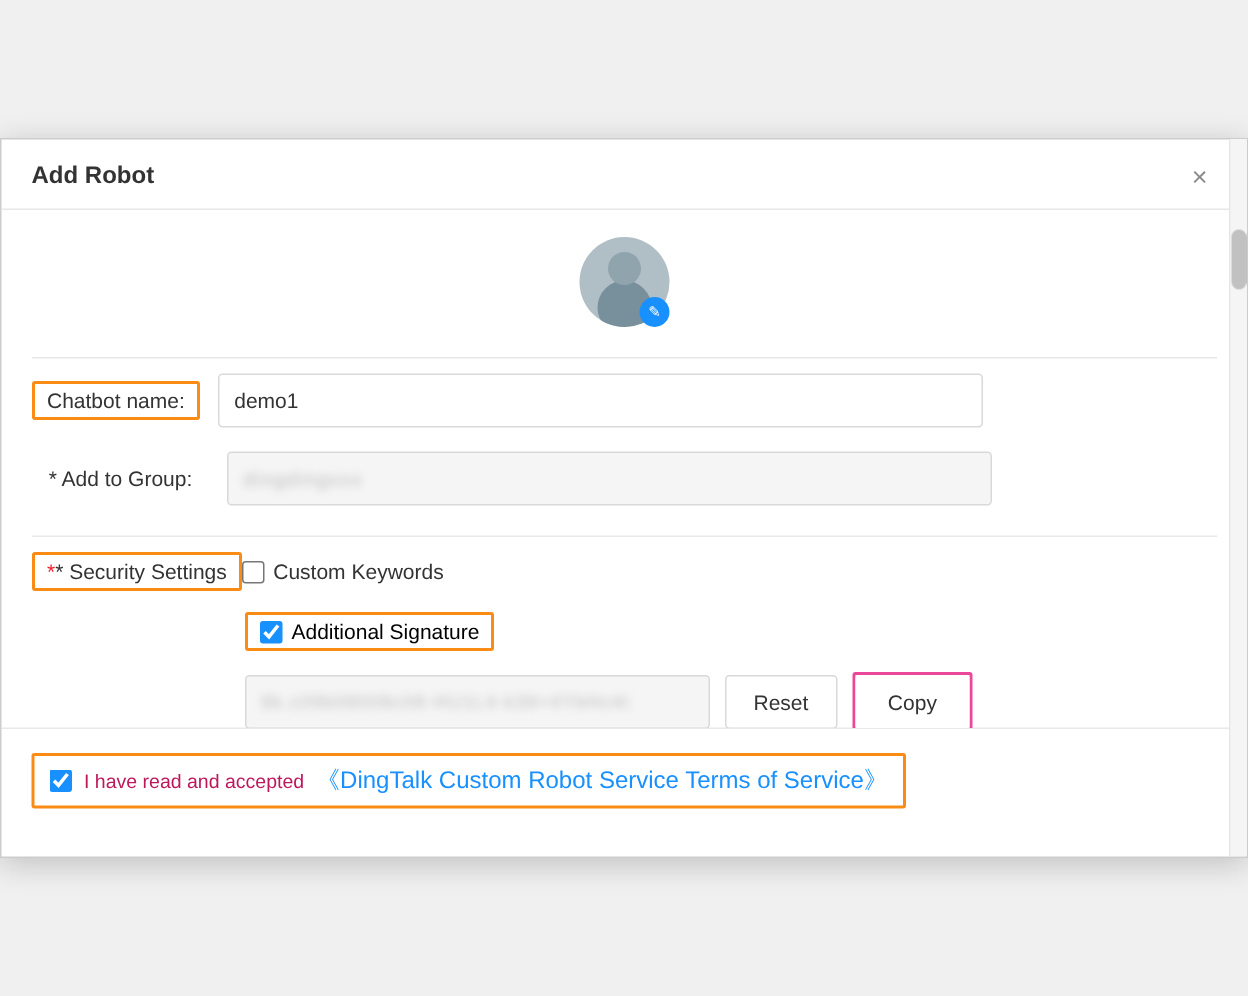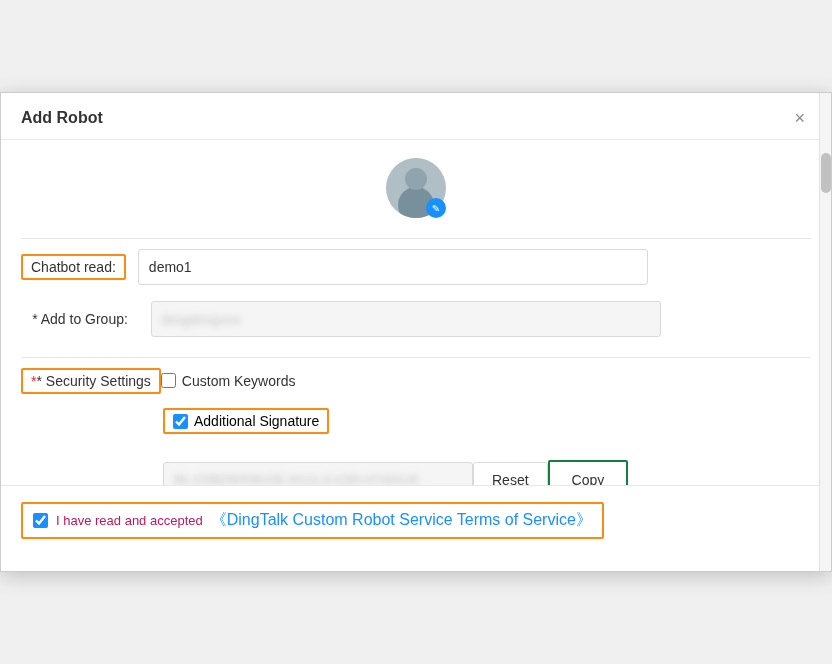--- a/index.html
+++ b/index.html
@@ -187,21 +187,21 @@
     .section-gap {
       margin-top: 20px;
     }
     .security-row {
       display: flex;
       align-items: center;
       margin-bottom: 14px;
     }
     .checkbox-label {
       display: flex;
-      align-items: flex-start;
+      align-items: center;
       gap: 6px;
       font-size: 14px;
       color: #333;
       cursor: pointer;
     }
     .checkbox-input {
       width: 15px;
       height: 15px;
       cursor: pointer;
       accent-color: #1890ff;
@@ -210,20 +210,21 @@
       border: 2px solid #fa8c16;
       border-radius: 2px;
       padding: 3px 8px;
       display: inline-flex;
       align-items: center;
       gap: 6px;
     }
     .signature-row {
       display: flex;
       align-items: center;
+      gap: 10px;
       margin-left: 142px;
       margin-bottom: 14px;
     }
     .sig-input {
       flex: 1;
       height: 36px;
       border: 1px solid #d9d9d9;
       background: #f5f5f5;
       border-radius: 3px;
       padding: 0 10px;
@@ -235,21 +236,21 @@
       height: 36px;
       padding: 0 18px;
       border: 1px solid #d9d9d9;
       background: #fff;
       border-radius: 3px;
       font-size: 14px;
       color: #333;
       cursor: pointer;
     }
     .copy-btn-box {
-      border: 2px solid #15803d;
+      border: 2px solid #ec4899;
       border-radius: 2px;
       display: inline-block;
     }
     .copy-btn {
       height: 36px;
       padding: 0 22px;
       border: none;
       background: #fff;
       border-radius: 2px;
       font-size: 14px;
@@ -335,42 +336,42 @@
     <div class="avatar-area">
       <div class="avatar-wrapper">
         <div class="avatar-circle"></div>
         <div class="avatar-edit-icon">✎</div>
       </div>
     </div>
 
     <hr class="separator">
 
     <div class="form-row">
-      <div class="label-box">Chatbot read:</div>
+      <div class="label-box">Chatbot name:</div>
       <input class="input-text" type="text" style="margin-left: 12px;" value="demo1">
     </div>
 
     <div class="form-row">
       <div class="form-label" style="width:130px;text-align:center;padding-right:12px;flex-shrink:0;">* Add to Group:</div>
       <div class="input-group-display">
         <span class="blurred-text">dingdingxxx</span>
       </div>
     </div>
 
     <hr class="separator section-gap">
 
     <div class="security-row">
       <div class="label-box required" style="white-space:nowrap;">* Security Settings</div>
       <label class="checkbox-label">
         <input type="checkbox" class="checkbox-input" style="">
         <span>Custom Keywords</span>
       </label>
     </div>
 
-    <div style="margin-left: 142px; margin-bottom: 26px;">
+    <div style="margin-left: 142px; margin-bottom: 14px;">
       <div class="additional-sig-box">
         <input type="checkbox" class="checkbox-input" checked="" style="">
         <span>Additional Signature</span>
       </div>
     </div>
 
     <div class="signature-row">
       <div class="sig-input">
         <span class="blurred-text" style="font-size:12px;">8k.c09b08008c08-HU1L4-k39+4YbHc4t</span>
       </div>

